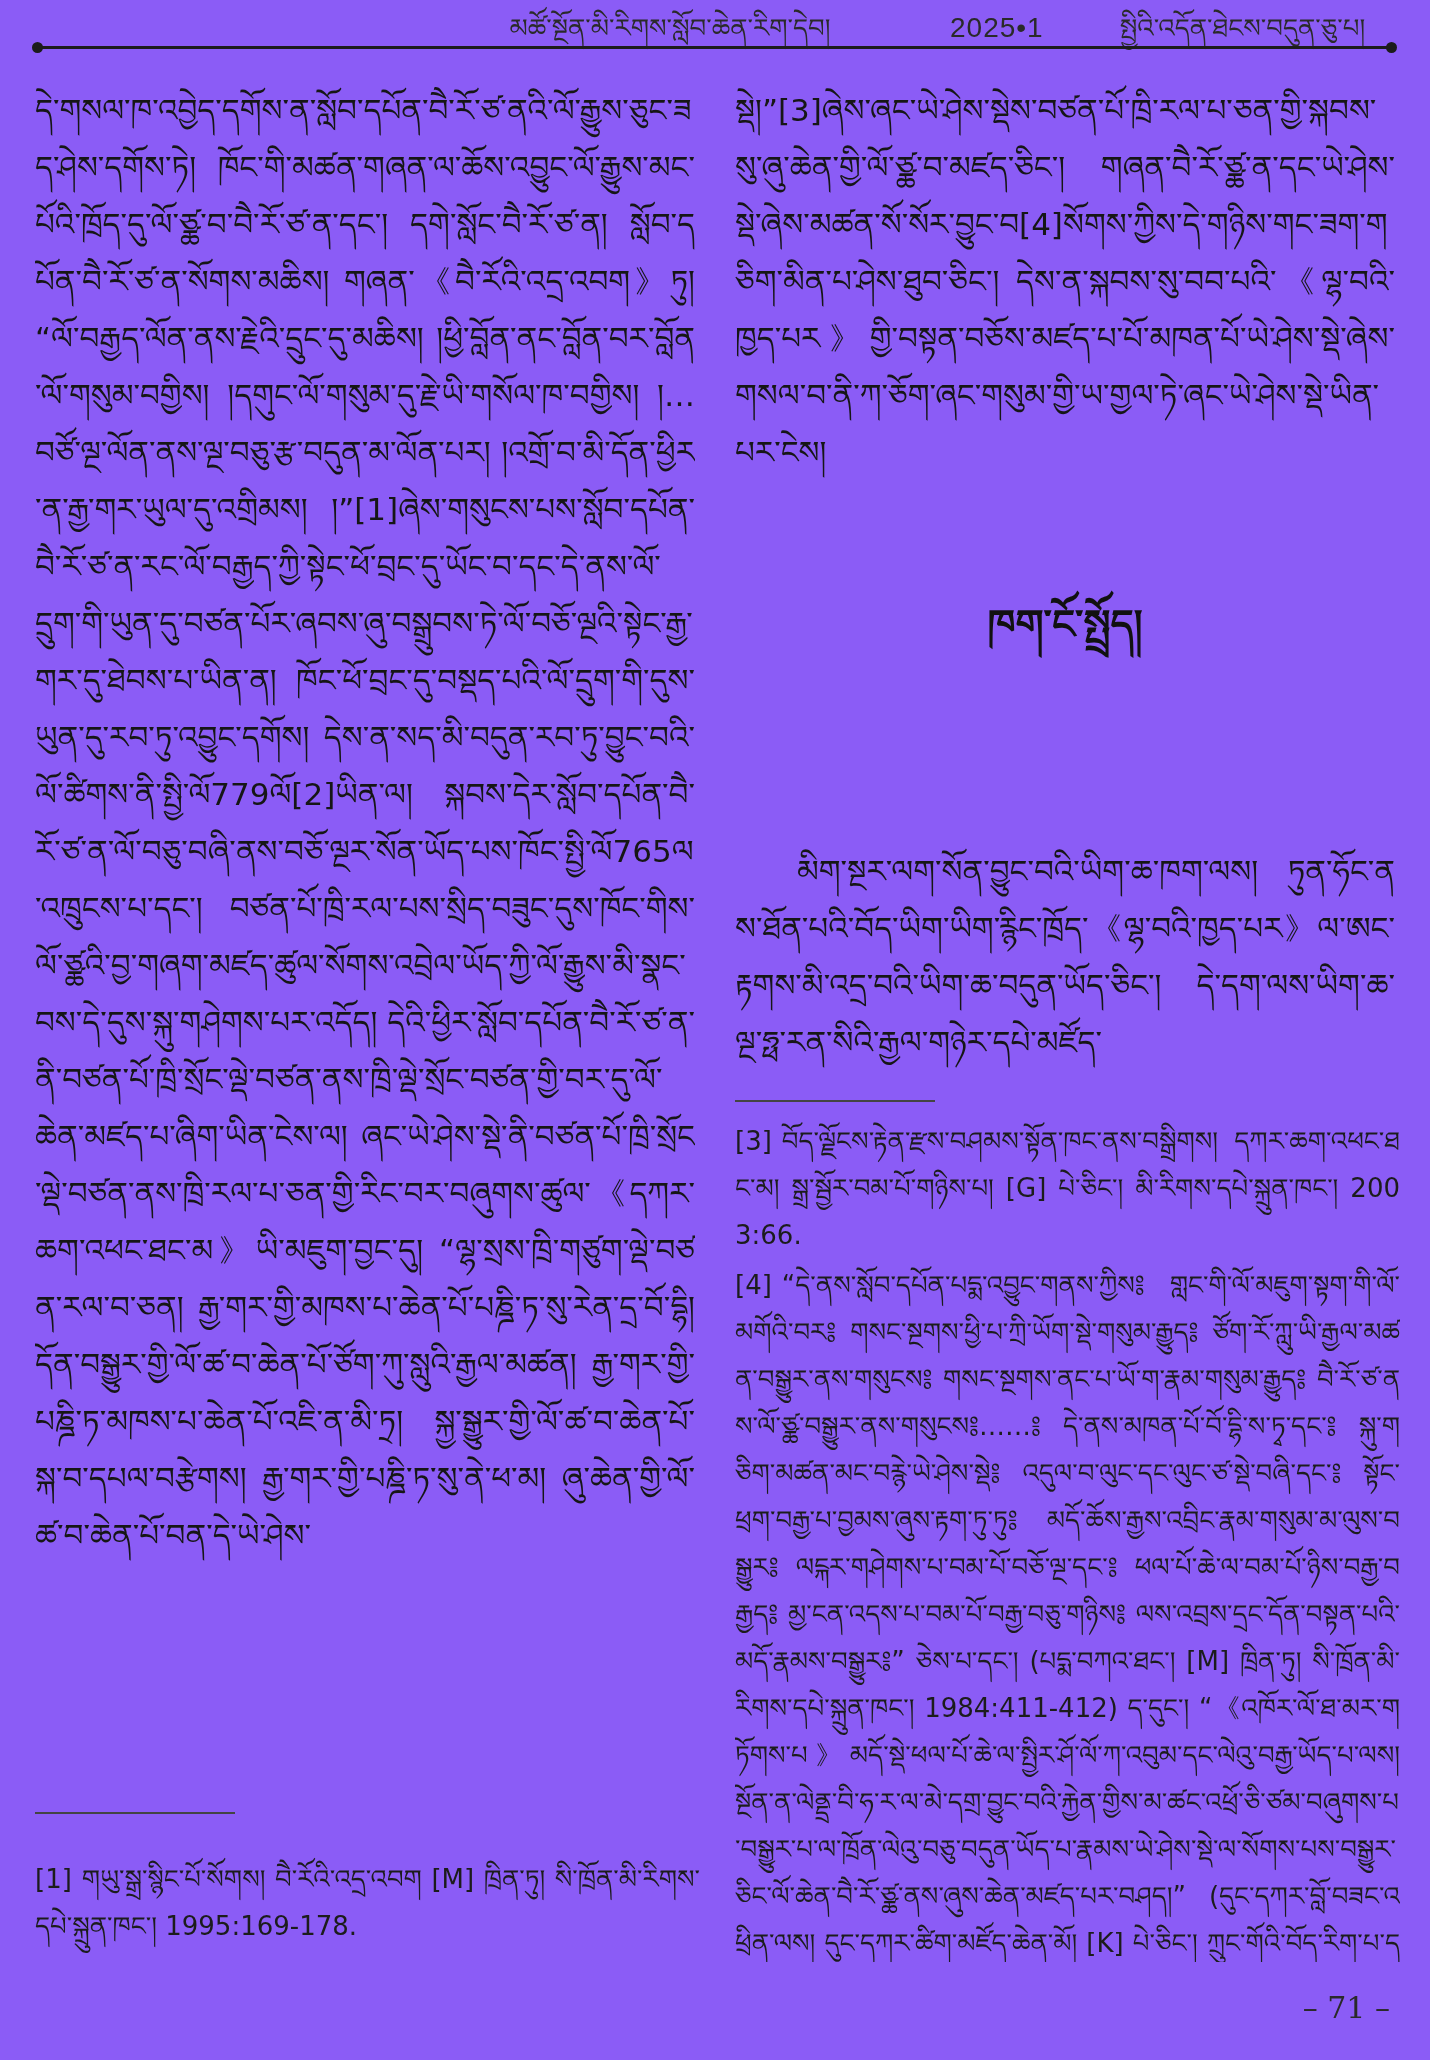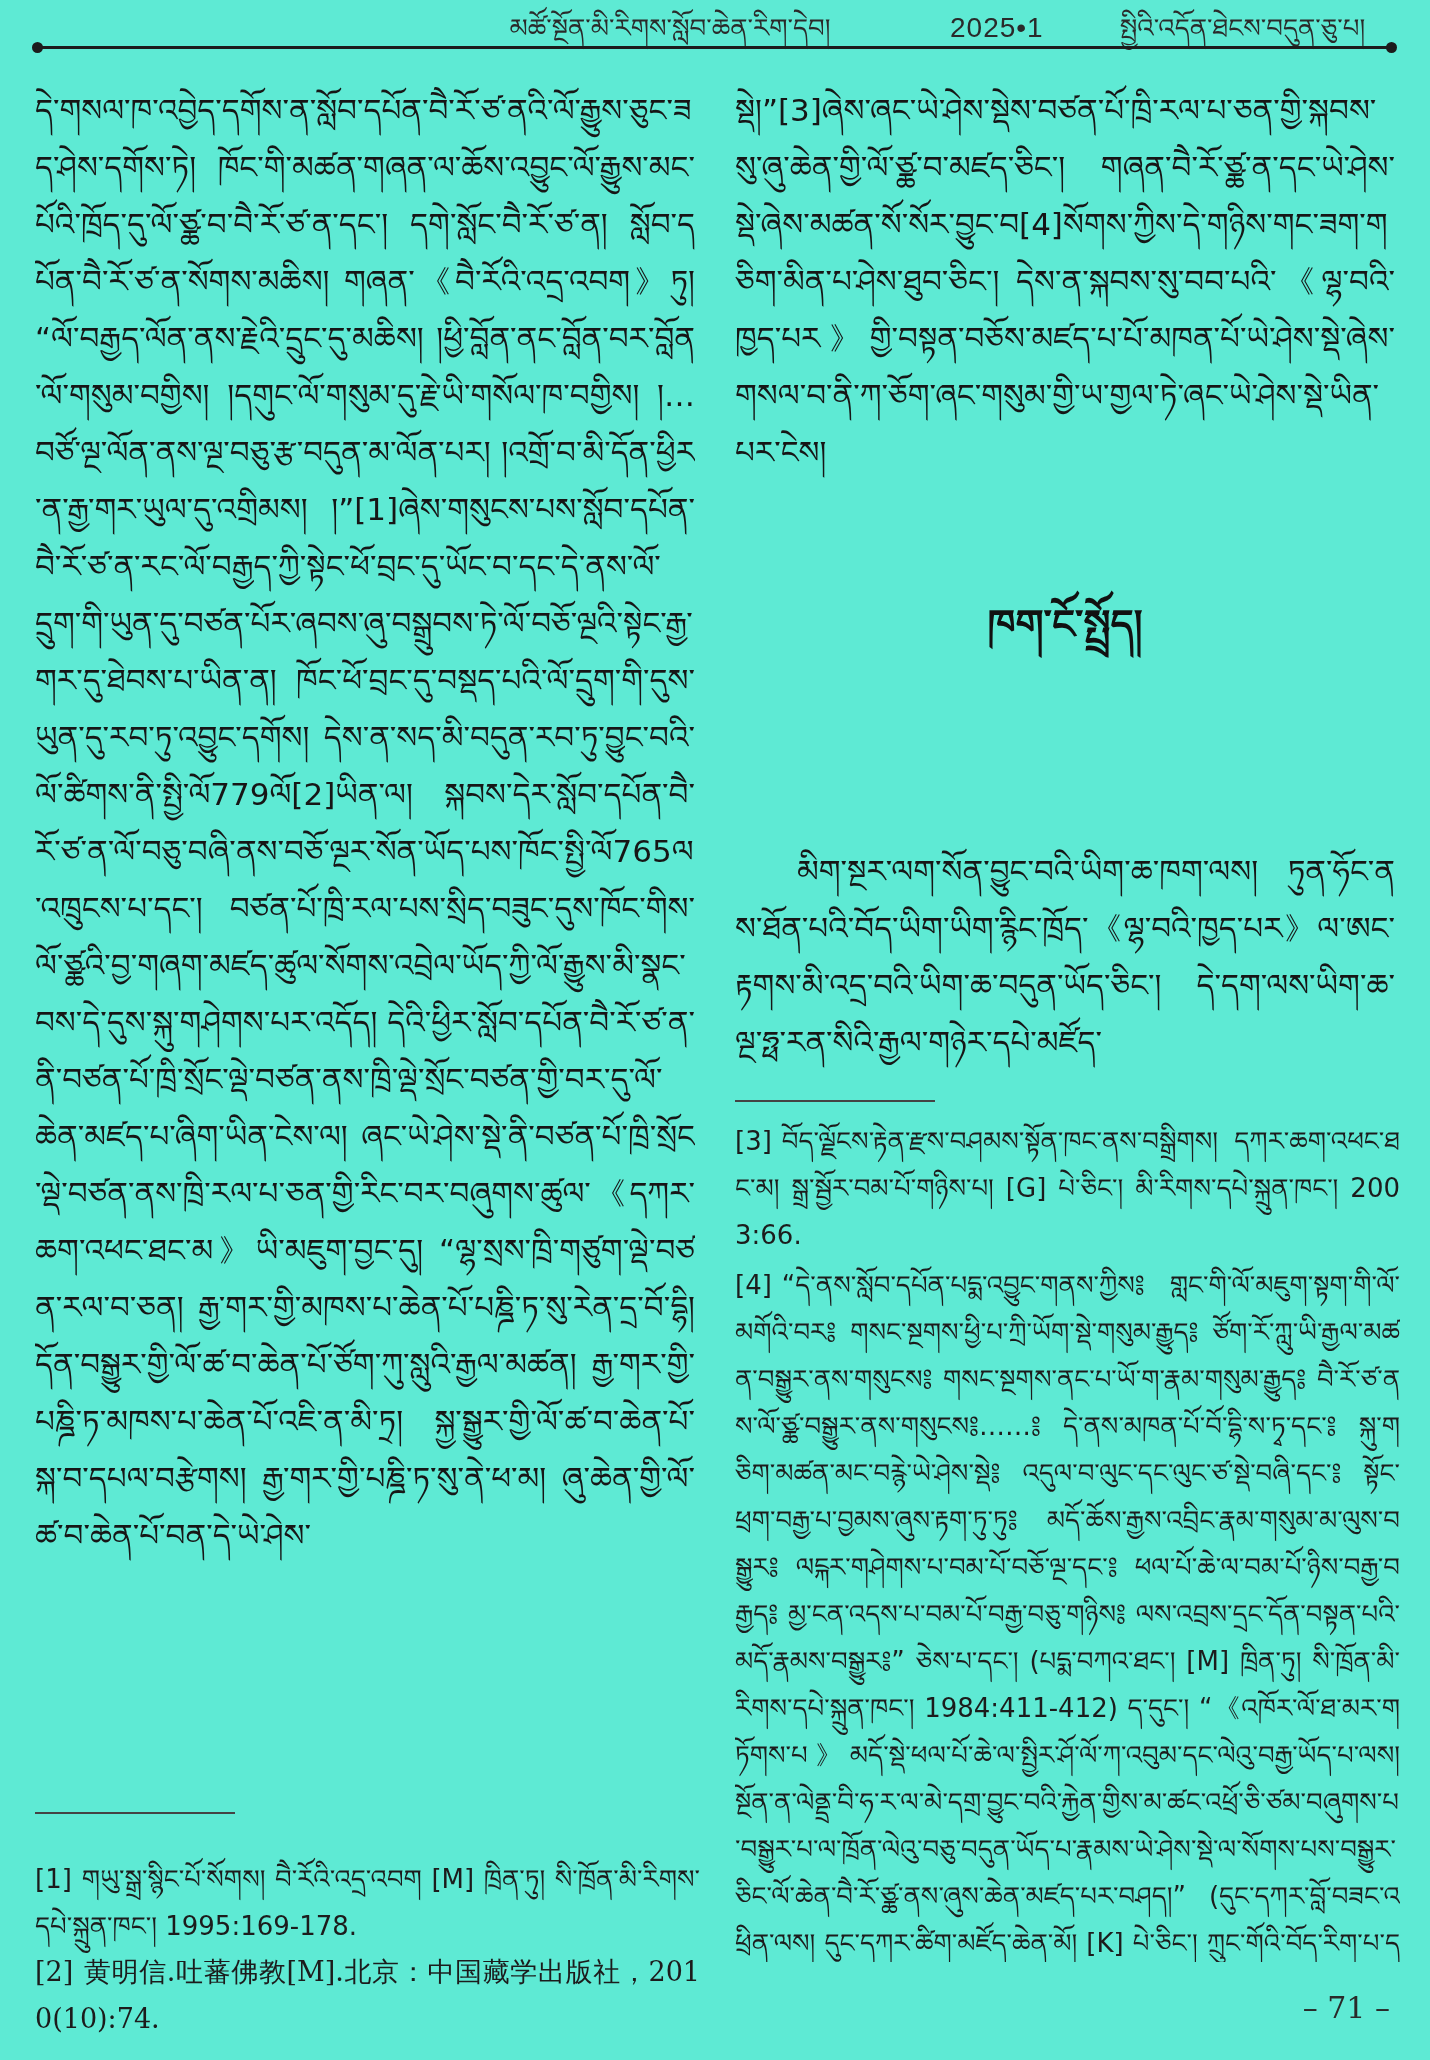--- a/index.html
+++ b/index.html
@@ -1,21 +1,21 @@
 <!DOCTYPE html>
 <html><head>
 <meta charset="utf-8">
 <style>
   * { margin: 0; padding: 0; box-sizing: border-box; }
   html, body { background: #e8e8e8; }
   .page {
     position: relative;
     width: 1430px;
     height: 2060px;
-    background: #5eead4;
+    background: #8b5cf6;
     margin: 0 auto;
     overflow: hidden;
     color: #1c1c1c;
     font-family: "DejaVu Sans", sans-serif;
   }
   
   .header-journal {
     position: absolute;
     left: 460px; top: 8px; width: 420px;
     font-size: 26px; line-height: 40px;
@@ -120,23 +120,20 @@
   <div class="rule-dot rule-dot-right"></div>
 
   <div class="col left-body">
     <div class="body-text">དེ་གསལ་ཁ་འབྱེད་དགོས་ན་སློབ་དཔོན་བཻ་རོ་ཙ་ནའི་ལོ་རྒྱུས་ཅུང་ཟད་ཤེས་དགོས་ཏེ། ཁོང་གི་མཚན་གཞན་ལ་ཆོས་འབྱུང་ལོ་རྒྱུས་མང་པོའི་ཁྲོད་དུ་ལོ་ཙྪ་བ་བཻ་རོ་ཙ་ན་དང་། དགེ་སློང་བཻ་རོ་ཙ་ན། སློབ་དཔོན་བཻ་རོ་ཙ་ན་སོགས་མཆིས། གཞན་《བཻ་རོའི་འདྲ་འབག》ཏུ། “ལོ་བརྒྱད་ལོན་ནས་རྗེའི་དྲུང་དུ་མཆིས། །ཕྱི་བློན་ནང་བློན་བར་བློན་ལོ་གསུམ་བགྱིས། །དགུང་ལོ་གསུམ་དུ་རྗེ་ཡི་གསོལ་ཁ་བགྱིས། །…བཙོ་ལྔ་ལོན་ནས་ལྔ་བཅུ་རྩ་བདུན་མ་ལོན་པར། །འགྲོ་བ་མི་དོན་ཕྱིར་ན་རྒྱ་གར་ཡུལ་དུ་འགྲིམས། །”[1]ཞེས་གསུངས་པས་སློབ་དཔོན་བཻ་རོ་ཙ་ན་རང་ལོ་བརྒྱད་ཀྱི་སྟེང་ཕོ་བྲང་དུ་ཡོང་བ་དང་དེ་ནས་ལོ་དྲུག་གི་ཡུན་དུ་བཙན་པོར་ཞབས་ཞུ་བསྒྲུབས་ཏེ་ལོ་བཅོ་ལྔའི་སྟེང་རྒྱ་གར་དུ་ཐེབས་པ་ཡིན་ན། ཁོང་ཕོ་བྲང་དུ་བསྡད་པའི་ལོ་དྲུག་གི་དུས་ཡུན་དུ་རབ་ཏུ་འབྱུང་དགོས། དེས་ན་སད་མི་བདུན་རབ་ཏུ་བྱུང་བའི་ལོ་ཚིགས་ནི་སྤྱི་ལོ779ལོ[2]ཡིན་ལ། སྐབས་དེར་སློབ་དཔོན་བཻ་རོ་ཙ་ན་ལོ་བཅུ་བཞི་ནས་བཅོ་ལྔར་སོན་ཡོད་པས་ཁོང་སྤྱི་ལོ765ལ་འཁྲུངས་པ་དང་། བཙན་པོ་ཁྲི་རལ་པས་སྲིད་བཟུང་དུས་ཁོང་གིས་ལོ་ཙྪའི་བྱ་གཞག་མཛད་ཚུལ་སོགས་འབྲེལ་ཡོད་ཀྱི་ལོ་རྒྱུས་མི་སྣང་བས་དེ་དུས་སྐུ་གཤེགས་པར་འདོད། དེའི་ཕྱིར་སློབ་དཔོན་བཻ་རོ་ཙ་ན་ནི་བཙན་པོ་ཁྲི་སྲོང་ལྡེ་བཙན་ནས་ཁྲི་ལྡེ་སྲོང་བཙན་གྱི་བར་དུ་ལོ་ཆེན་མཛད་པ་ཞིག་ཡིན་ངེས་ལ། ཞང་ཡེ་ཤེས་སྡེ་ནི་བཙན་པོ་ཁྲི་སྲོང་ལྡེ་བཙན་ནས་ཁྲི་རལ་པ་ཅན་གྱི་རིང་བར་བཞུགས་ཚུལ་《དཀར་ཆག་འཕང་ཐང་མ》ཡི་མཇུག་བྱང་དུ། “ལྷ་སྲས་ཁྲི་གཙུག་ལྡེ་བཙན་རལ་བ་ཅན། རྒྱ་གར་གྱི་མཁས་པ་ཆེན་པོ་པཎྜི་ཏ་སུ་རེན་དྲ་བོ་དྷི། དོན་བསྒྱུར་གྱི་ལོ་ཚ་བ་ཆེན་པོ་ཙོག་ཀུ་སླུའི་རྒྱལ་མཚན། རྒྱ་གར་གྱི་པཎྜི་ཏ་མཁས་པ་ཆེན་པོ་འཇི་ན་མི་ཏྲ། སྐྱ་སྒྱུར་གྱི་ལོ་ཚ་བ་ཆེན་པོ་སྐ་བ་དཔལ་བརྩེགས། རྒྱ་གར་གྱི་པཎྜི་ཏ་སུ་ནེ་ཕ་མ། ཞུ་ཆེན་གྱི་ལོ་ཚ་བ་ཆེན་པོ་བན་དེ་ཡེ་ཤེས་</div>
   </div>
 
   <div class="fn-separator fn-sep-left"></div>
   <div class="footnote fn-1">
     <span class="fn-marker">[1]</span><span>གཡུ་སྒྲ་སྙིང་པོ་སོགས། བཻ་རོའི་འདྲ་འབག [M] ཁྲིན་ཏུ། སི་ཁྲོན་མི་རིགས་དཔེ་སྐྲུན་ཁང་། 1995:169-178.</span>
   </div>
-  <div class="footnote fn-2">
-    <span class="fn-marker">[2]</span><span>黄明信.吐蕃佛教[M].北京：中国藏学出版社，2010(10):74.</span>
-  </div>
 
   <div class="col right-body">
     <div class="body-text">སྡེ།”[3]ཞེས་ཞང་ཡེ་ཤེས་སྡེས་བཙན་པོ་ཁྲི་རལ་པ་ཅན་གྱི་སྐབས་སུ་ཞུ་ཆེན་གྱི་ལོ་ཙྪ་བ་མཛད་ཅིང་། གཞན་བཻ་རོ་ཙྪ་ན་དང་ཡེ་ཤེས་སྡེ་ཞེས་མཚན་སོ་སོར་བྱུང་བ[4]སོགས་ཀྱིས་དེ་གཉིས་གང་ཟག་གཅིག་མིན་པ་ཤེས་ཐུབ་ཅིང་། དེས་ན་སྐབས་སུ་བབ་པའི་《ལྷ་བའི་ཁྱད་པར》གྱི་བསྟན་བཅོས་མཛད་པ་པོ་མཁན་པོ་ཡེ་ཤེས་སྡེ་ཞེས་གསལ་བ་ནི་ཀ་ཅོག་ཞང་གསུམ་གྱི་ཡ་གྱལ་ཏེ་ཞང་ཡེ་ཤེས་སྡེ་ཡིན་པར་ངེས།</div>
   </div>
 
   <div class="section-heading">
     <div>ཁག་ངོ་སྤྲོད།</div>
   </div>
 
   <div class="right-paragraph">

